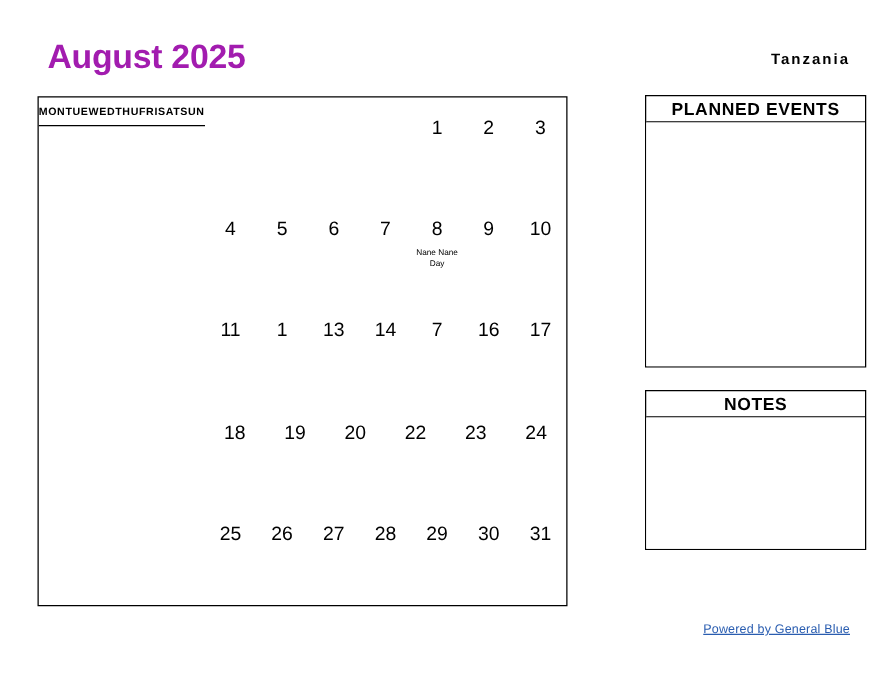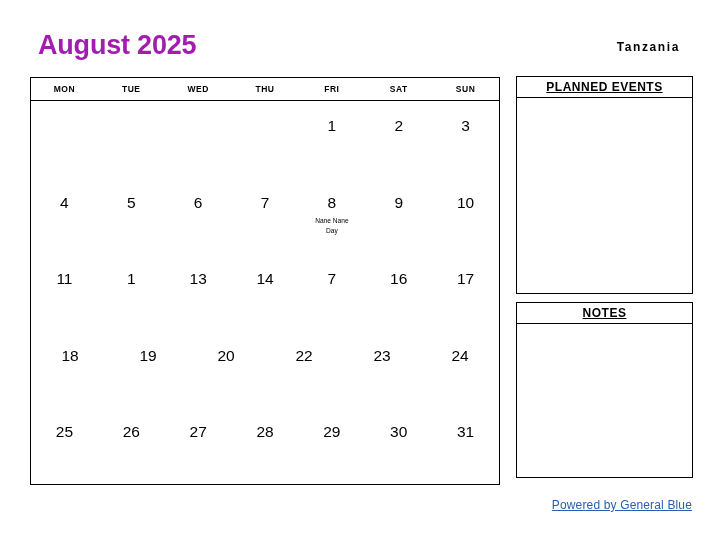--- a/index.html
+++ b/index.html
@@ -41,26 +41,26 @@
     color: #000;
     white-space: nowrap;
     text-align: right;
   }
 
   
   #calendar {
     position: absolute;
     left: 30px;
     top: 77px;
-    width: 470px;
+    width: 424px;
     height: 408px;
     border: 1.4px solid #000;
     box-sizing: border-box;
     display: flex;
-    flex-direction: column;
+    flex-direction: row;
     background: #fff;
   }
   #weekday-row {
     display: flex;
     height: 22px;
     flex: 0 0 22px;
     border-bottom: 1.4px solid #000;
   }
   .weekday-cell {
     flex: 1 1 0;
@@ -124,47 +124,46 @@
     box-sizing: border-box;
     background: #fff;
     display: flex;
     flex-direction: column;
   }
   #planned-events-panel {
     top: 76px;
     height: 218px;
   }
   #notes-panel {
-    top: 302px;
-    height: 176px;
+    top: 312px;
+    height: 128px;
   }
   .side-panel-header {
     height: 20px;
     flex: 0 0 20px;
     border-bottom: 1.4px solid #000;
     display: flex;
     align-items: center;
     justify-content: center;
-    font-size: 12px;
+    font-size: 14px;
     font-weight: bold;
     letter-spacing: 0.5px;
     color: #000;
-    text-decoration: underline;
   }
   .side-panel-body {
     flex: 1 1 auto;
     background: #fff;
   }
 
   
   #footer-link {
     position: absolute;
-    right: 20px;
+    right: 32px;
     top: 498px;
-    font-size: 12px;
+    font-size: 10px;
     color: #2a5db0;
     text-decoration: underline;
     letter-spacing: 0.15px;
     white-space: nowrap;
     cursor: pointer;
   }
 </style>
 </head>
 <body>
 

